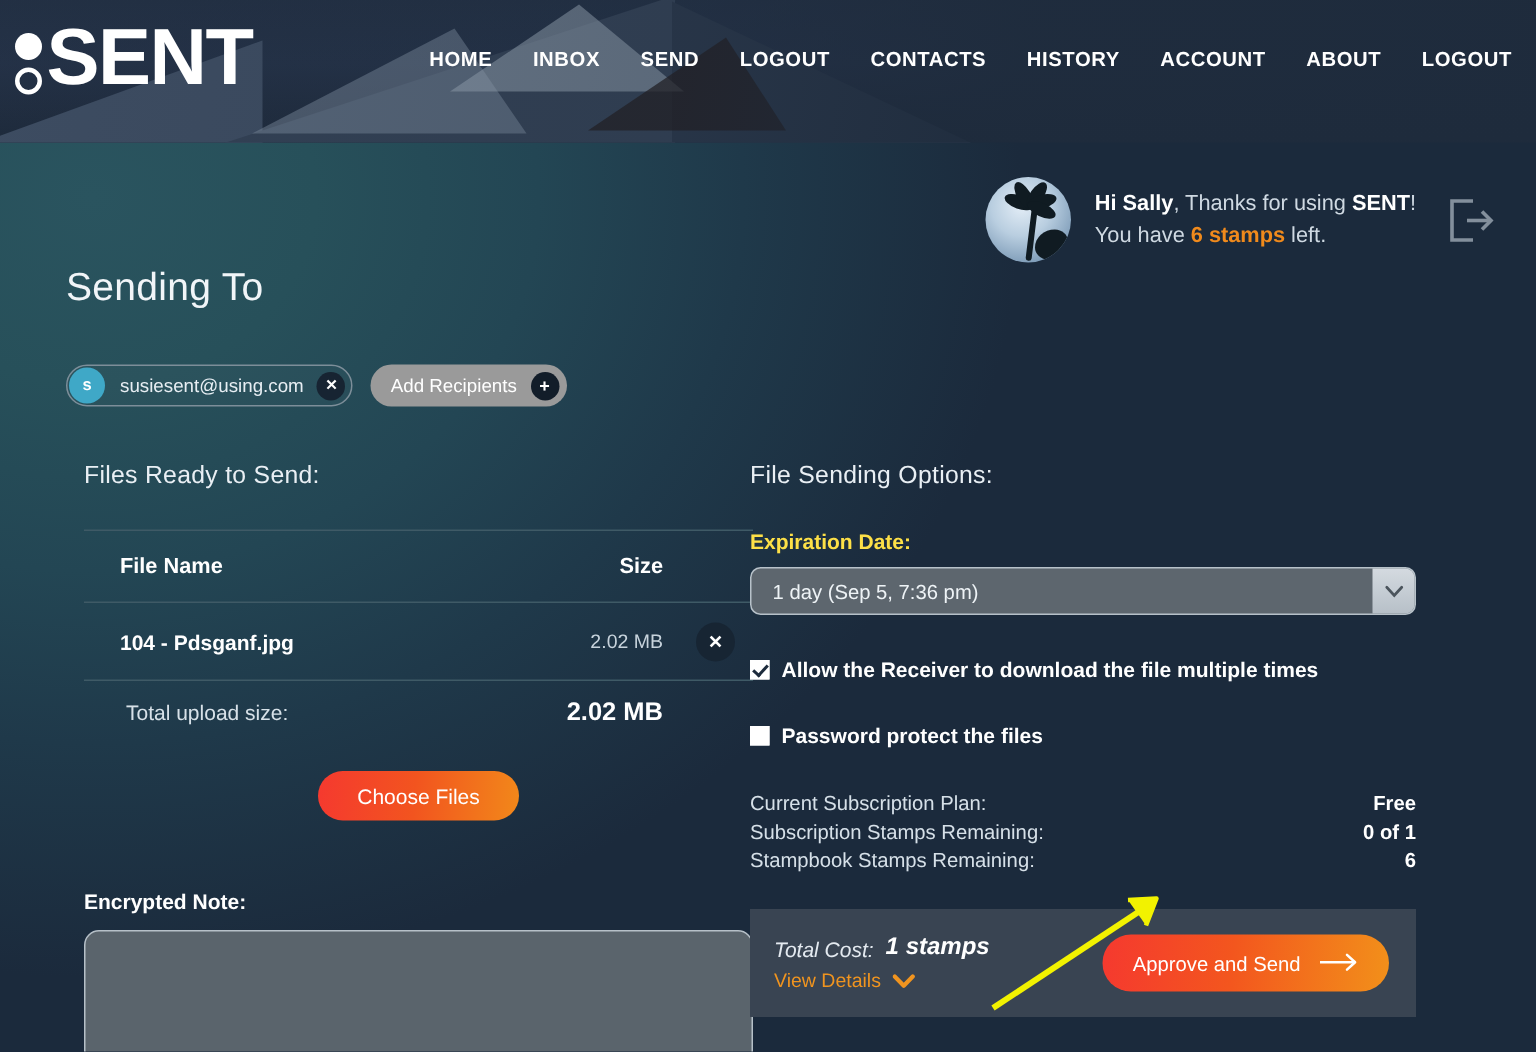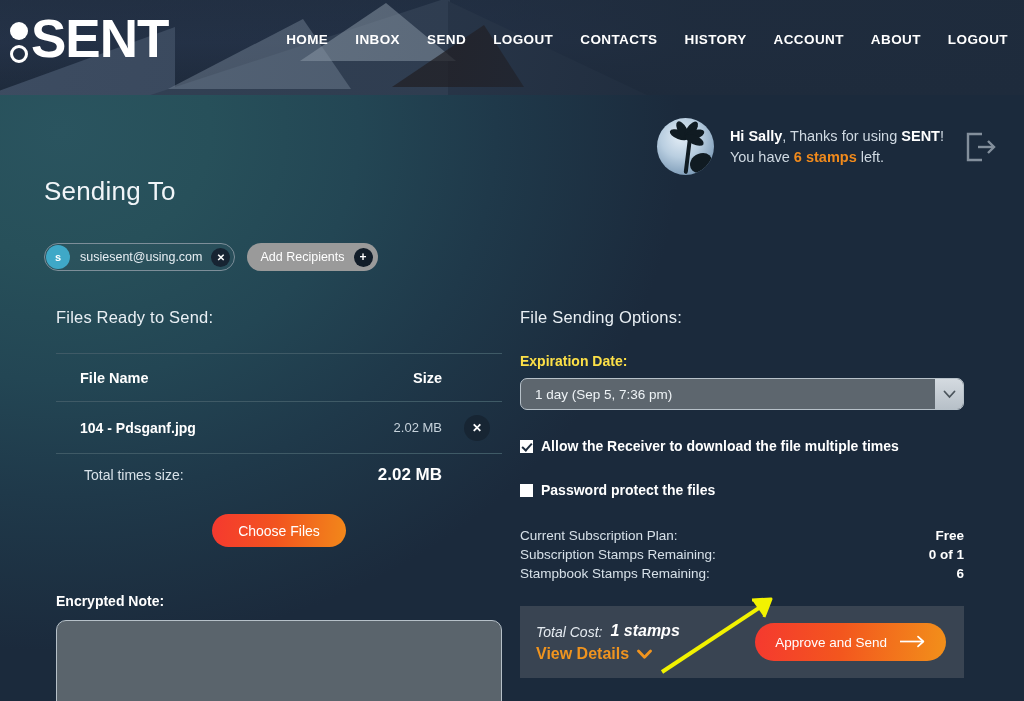--- a/index.html
+++ b/index.html
@@ -374,21 +374,21 @@
     color: #ffffff;
     font-family: inherit;
     font-size: 13px;
     padding: 8px 10px;
     outline: none;
   }
 
   
   #right-col {
     position: absolute;
-    left: 520px; top: 308px;
+    left: 500px; top: 308px;
     width: 444px;
   }
   #expiration-label {
     margin-top: 26px;
     font-size: 14px;
     font-weight: bold;
     color: #fde047;
   }
   #expiration-select-wrap {
     margin-top: 9px;
@@ -481,22 +481,22 @@
   #cost-label { font-size: 14px; color: #e4eaf0; }
   #cost-value { font-size: 16px; font-weight: bold; color: #ffffff; }
   #view-details-row {
     display: flex;
     align-items: center;
     gap: 8px;
     margin-top: 5px;
     cursor: pointer;
   }
   #view-details-label {
-    font-size: 16px;
-    font-weight: bold;
+    font-size: 13px;
+    font-weight: normal;
     color: #f0941f;
   }
   #approve-send-button {
     display: flex;
     align-items: flex-start;
     gap: 13px;
     height: 38px;
     padding: 12px 20px;
     border: none;
     border-radius: 19px;
@@ -605,21 +605,21 @@
 
     <div class="files-row">
       <div class="c-name">104 - Pdsganf.jpg</div>
       <div class="c-size">2.02 MB</div>
       <div class="c-act">
         <button class="row-remove">✕</button>
       </div>
     </div>
 
     <div class="files-total">
-      <div class="t-label">Total times size:</div>
+      <div class="t-label">Total upload size:</div>
       <div class="t-value">2.02 MB</div>
     </div>
   </div>
 
   <button id="choose-files-button">Choose Files</button>
 
   <div id="encrypted-note-label">Encrypted Note:</div>
   <textarea id="encrypted-note-input" placeholder="" style=""></textarea>
 </div>
 

